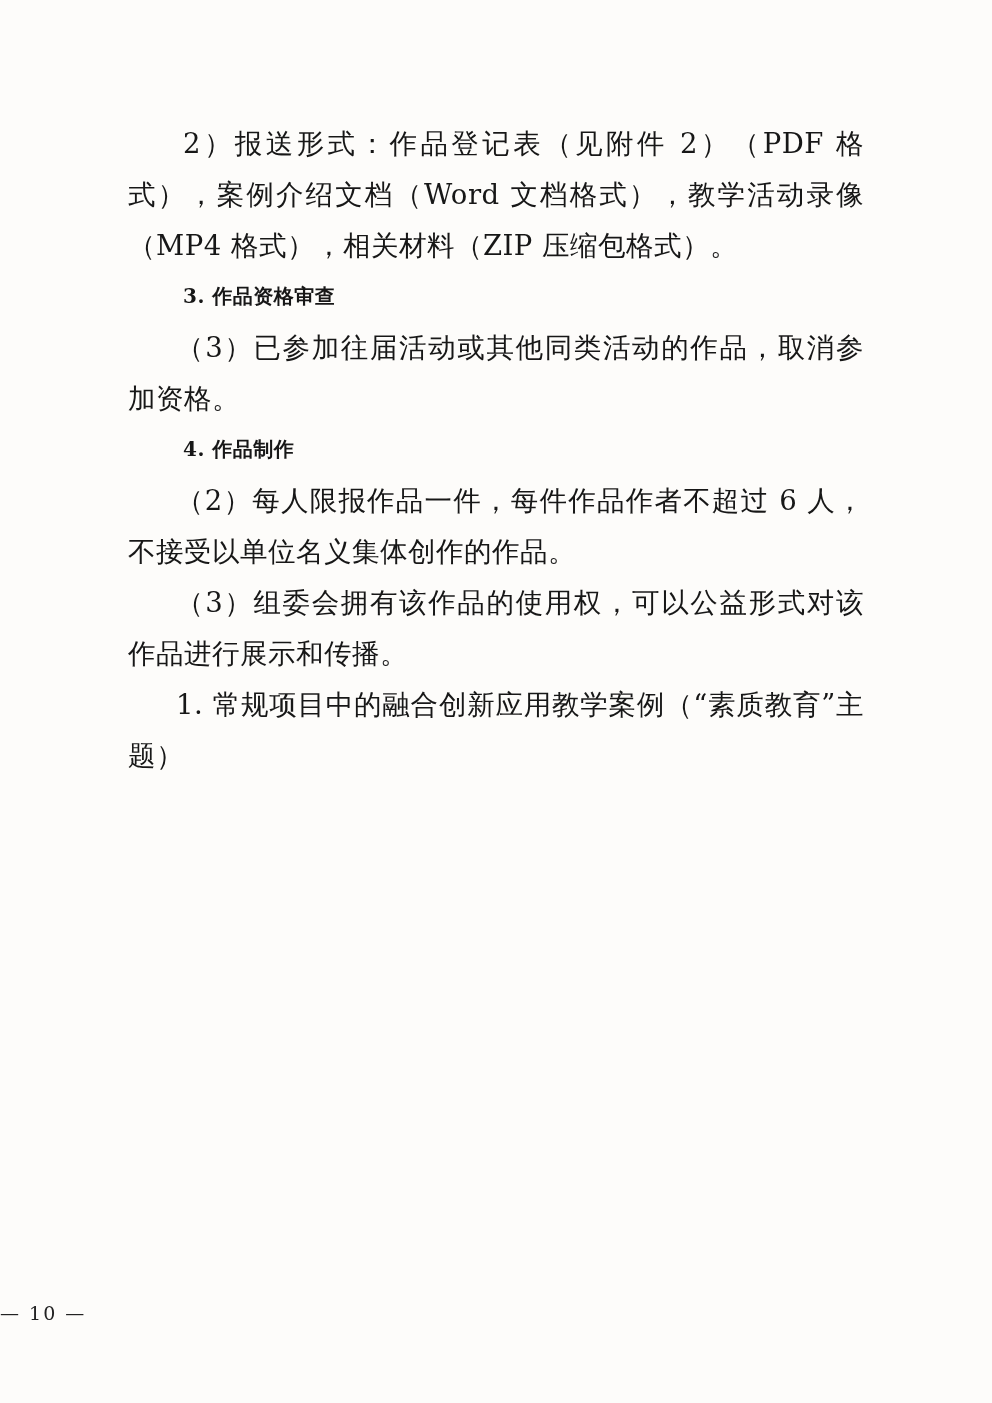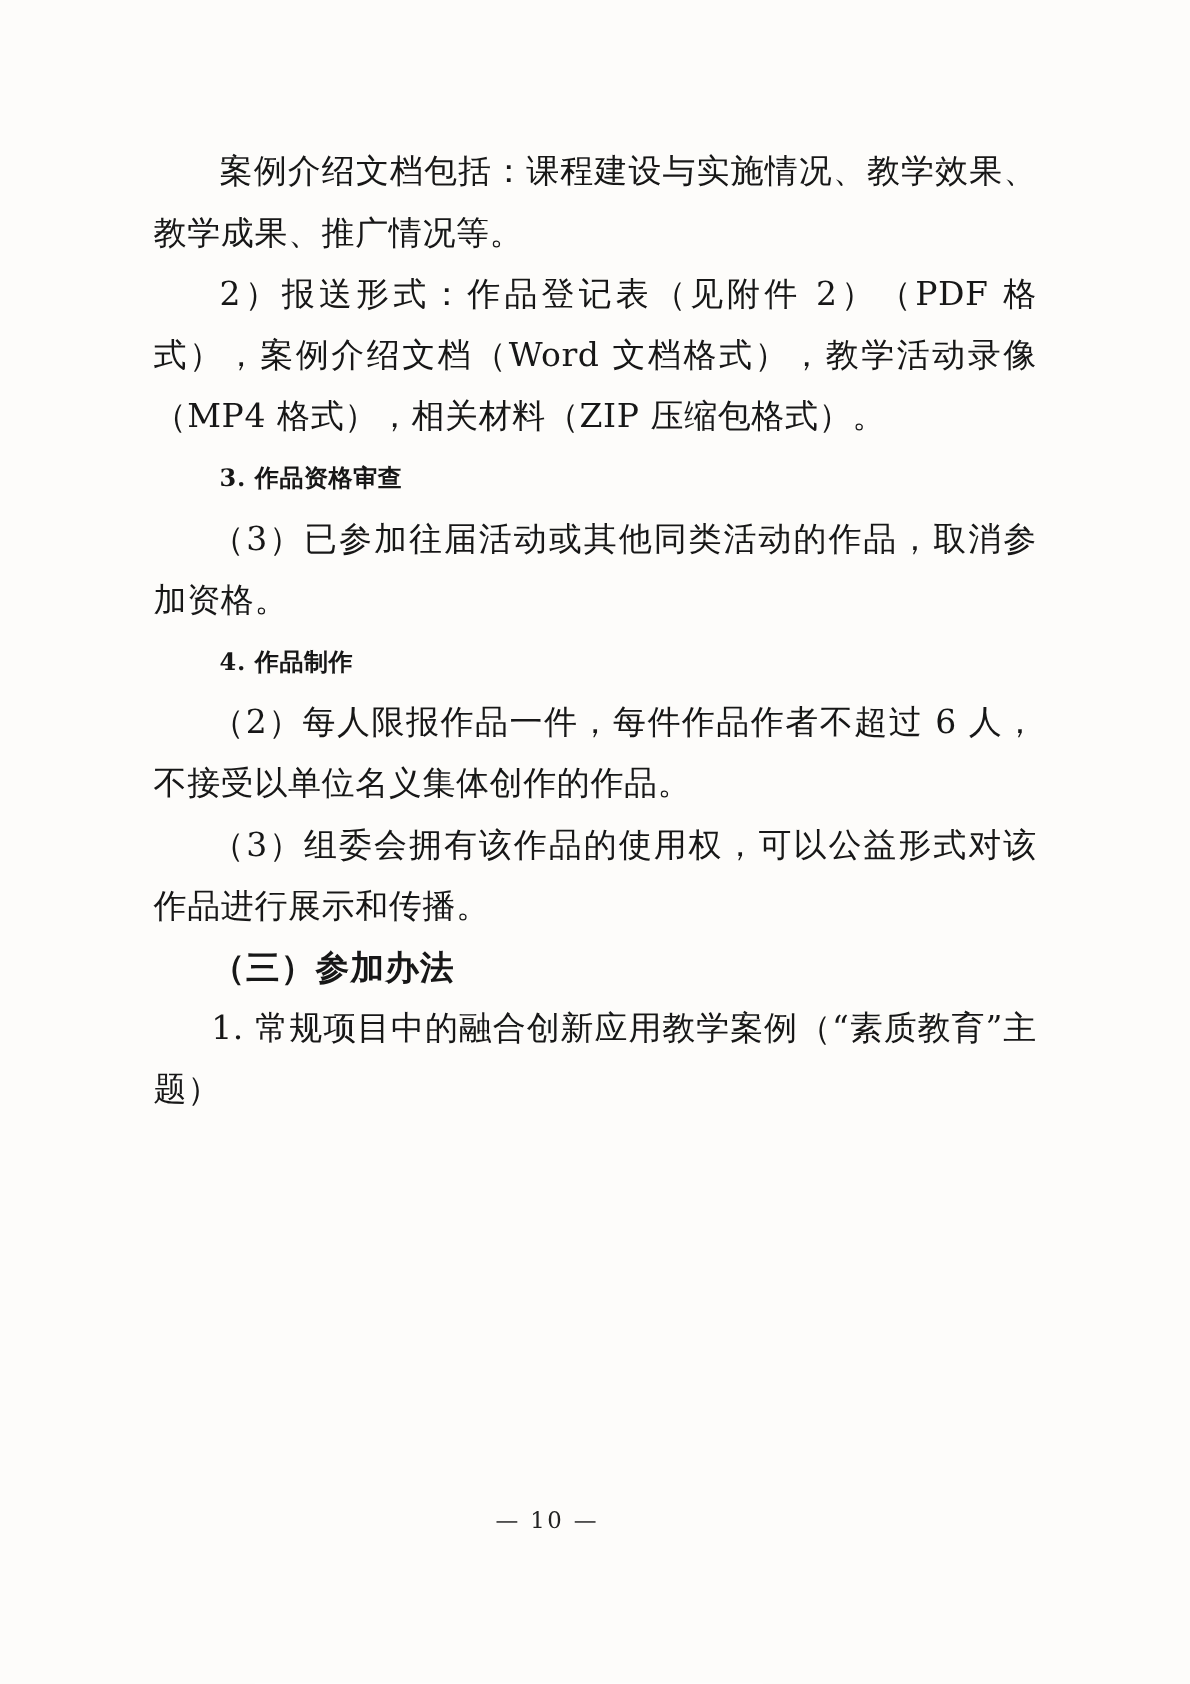--- a/index.html
+++ b/index.html
@@ -57,58 +57,56 @@
     font-weight: bold;
     font-size: 28px;
     line-height: 51px;
     margin: 0;
     text-indent: 48px;
     letter-spacing: 1px;
   }
   .footer {
     position: absolute;
     left: 0;
-    top: 1256px;
+    top: 1302px;
     width: 912px;
-    text-align: center;
+    text-align: left;
     font-size: 19px;
     color: #222;
     font-family: "DejaVu Serif", "Liberation Serif", serif;
     letter-spacing: 2px;
   }
   .page-number-wrap {
     display: inline-block;
   }
 </style>
 </head>
 <body>
 
 <div class="page">
   <div class="content">
 
-    <p class="para indent">案例介绍文档包括：课程建设与实施情况、教学效果、教学成果、推广情况等。</p>
 
 
 
     <p class="para indent">2）报送形式：作品登记表（见附件 2）（PDF 格式），案例介绍文档（Word 文档格式），教学活动录像（MP4 格式），相关材料（ZIP 压缩包格式）。</p>
 
     <p class="para bold-head">3. 作品资格审查</p>
 
 
 
     <p class="para indent-small">（3）已参加往届活动或其他同类活动的作品，取消参加资格。</p>
 
     <p class="para bold-head">4. 作品制作</p>
 
 
     <p class="para indent-small">（2）每人限报作品一件，每件作品作者不超过 6 人，不接受以单位名义集体创作的作品。</p>
 
     <p class="para indent-small">（3）组委会拥有该作品的使用权，可以公益形式对该作品进行展示和传播。</p>
 
-    <p class="para section-head">（三）参加办法</p>
 
     <p class="para indent-small">1. 常规项目中的融合创新应用教学案例（“素质教育”主题）</p>
 
   </div>
 
   <div class="footer">
     <span class="page-number-wrap">— 10 —</span>
   </div>
 </div>
 

